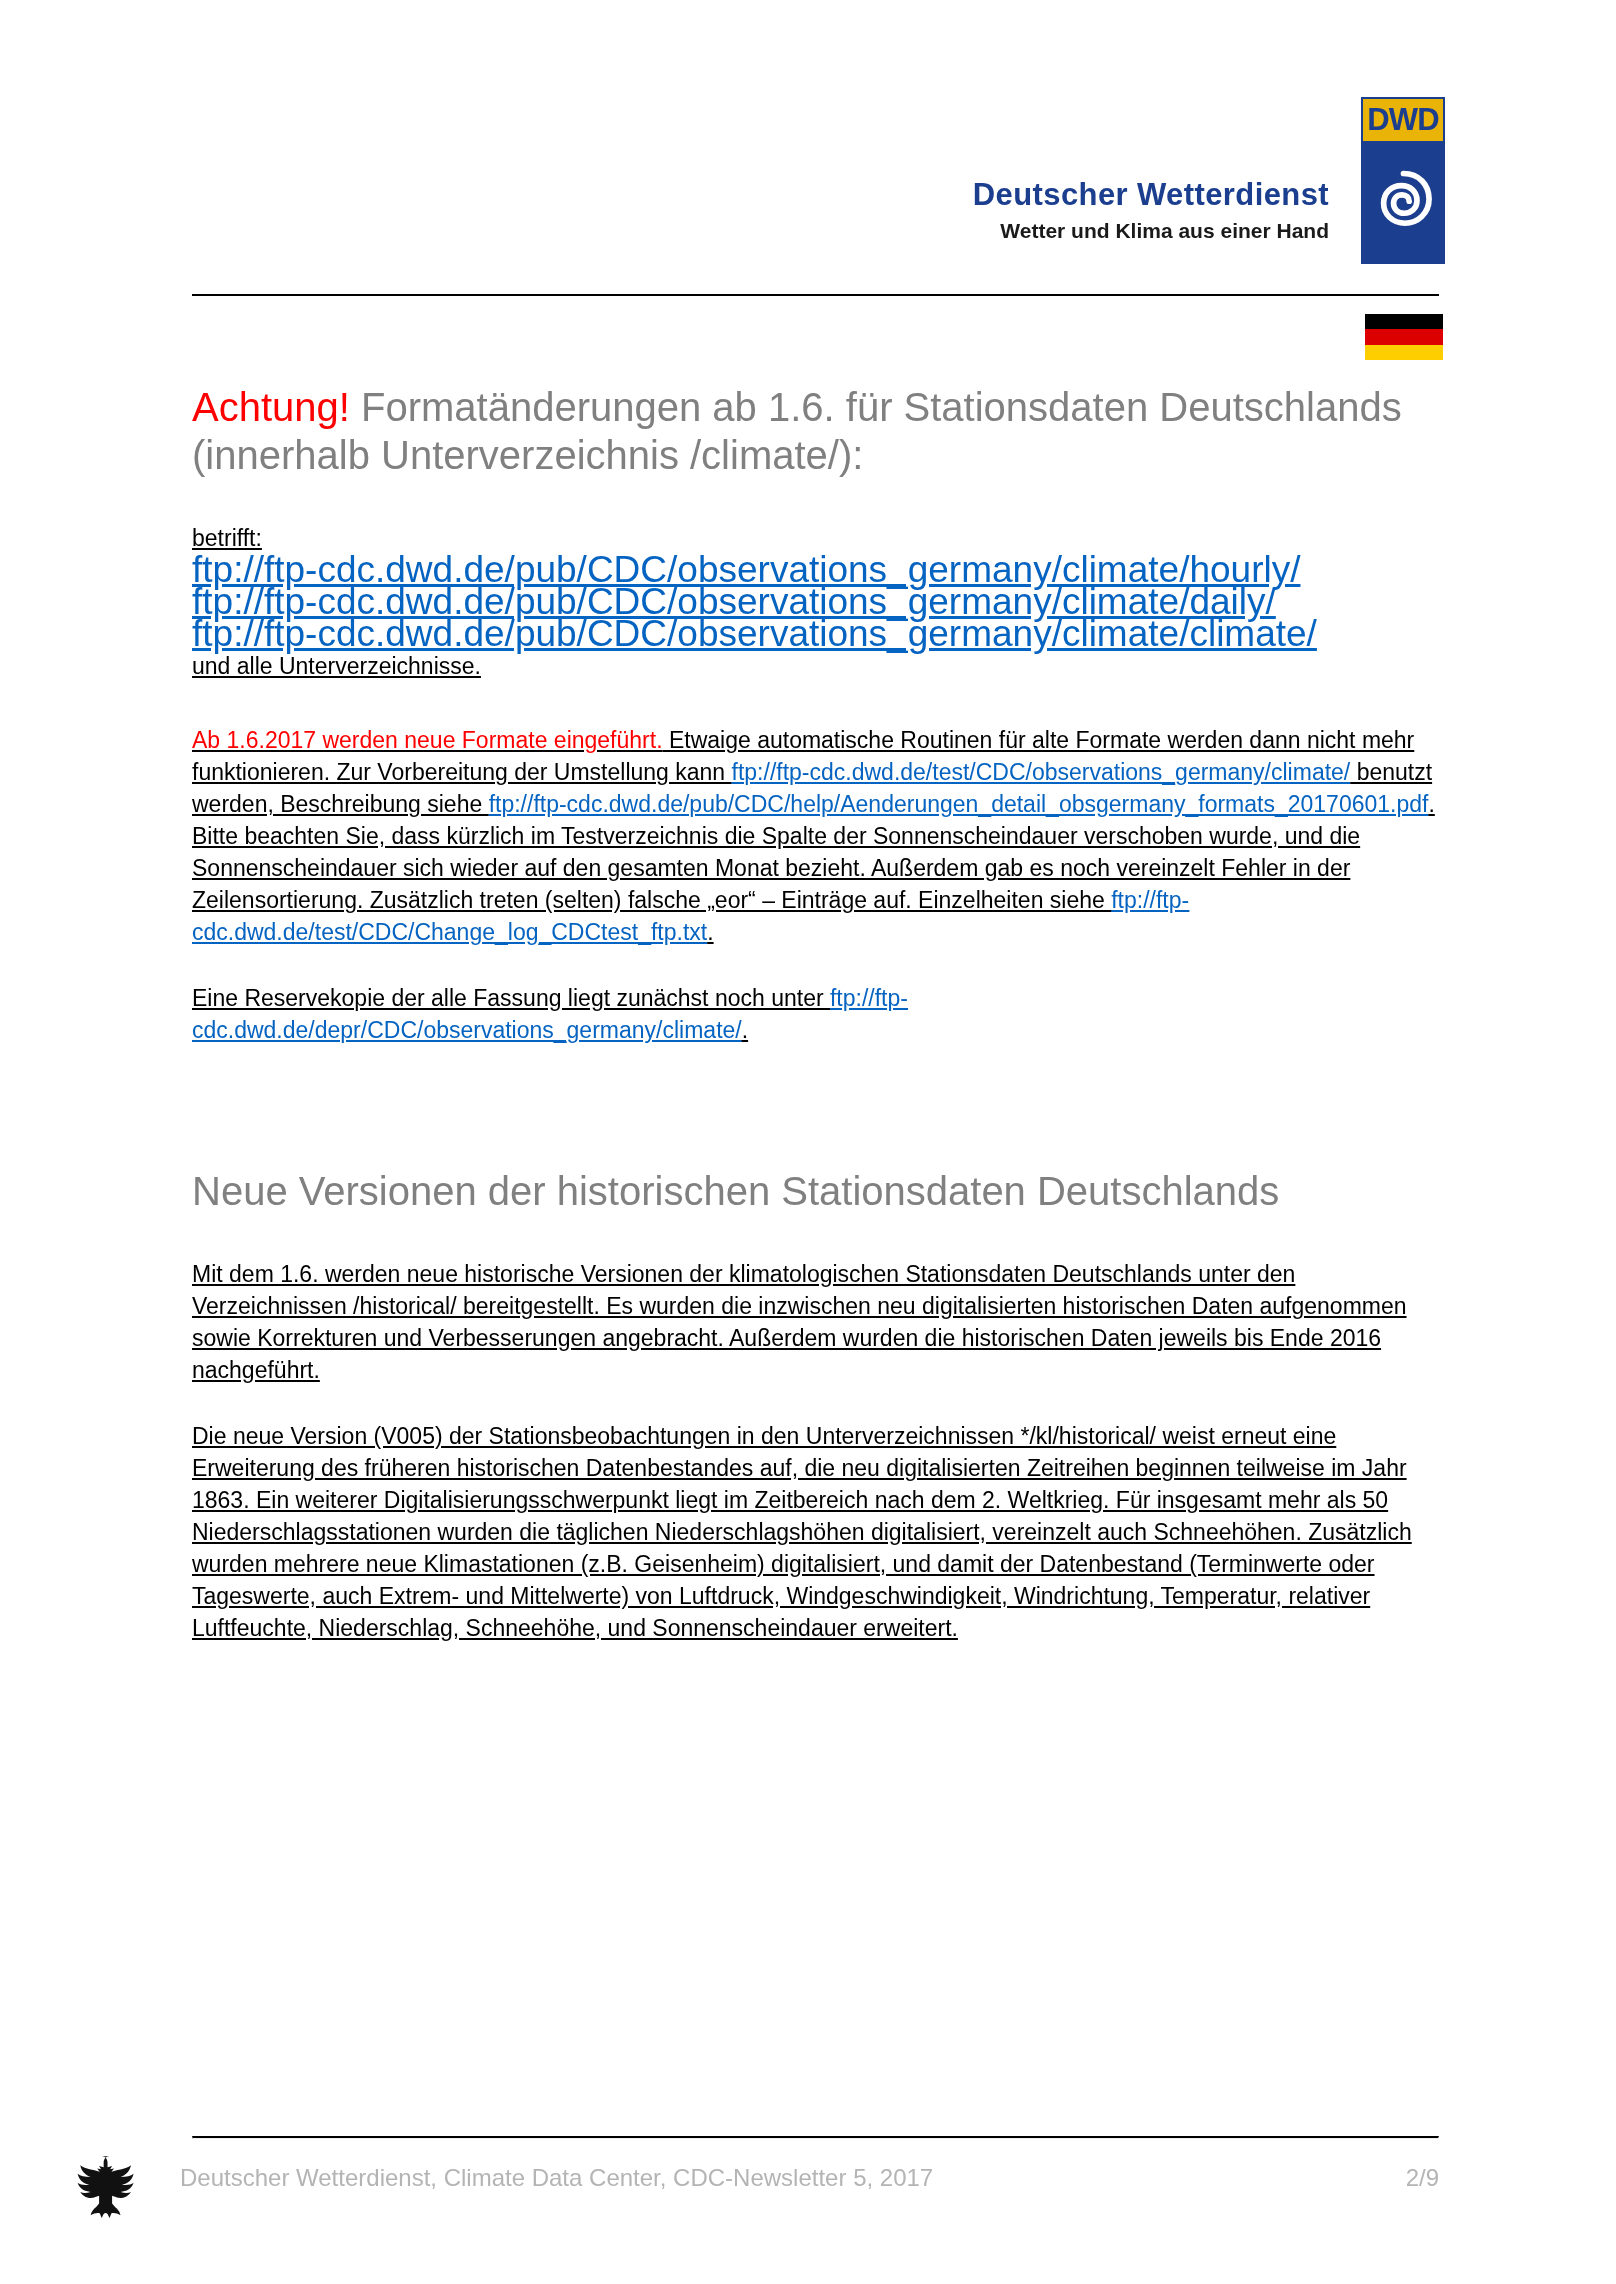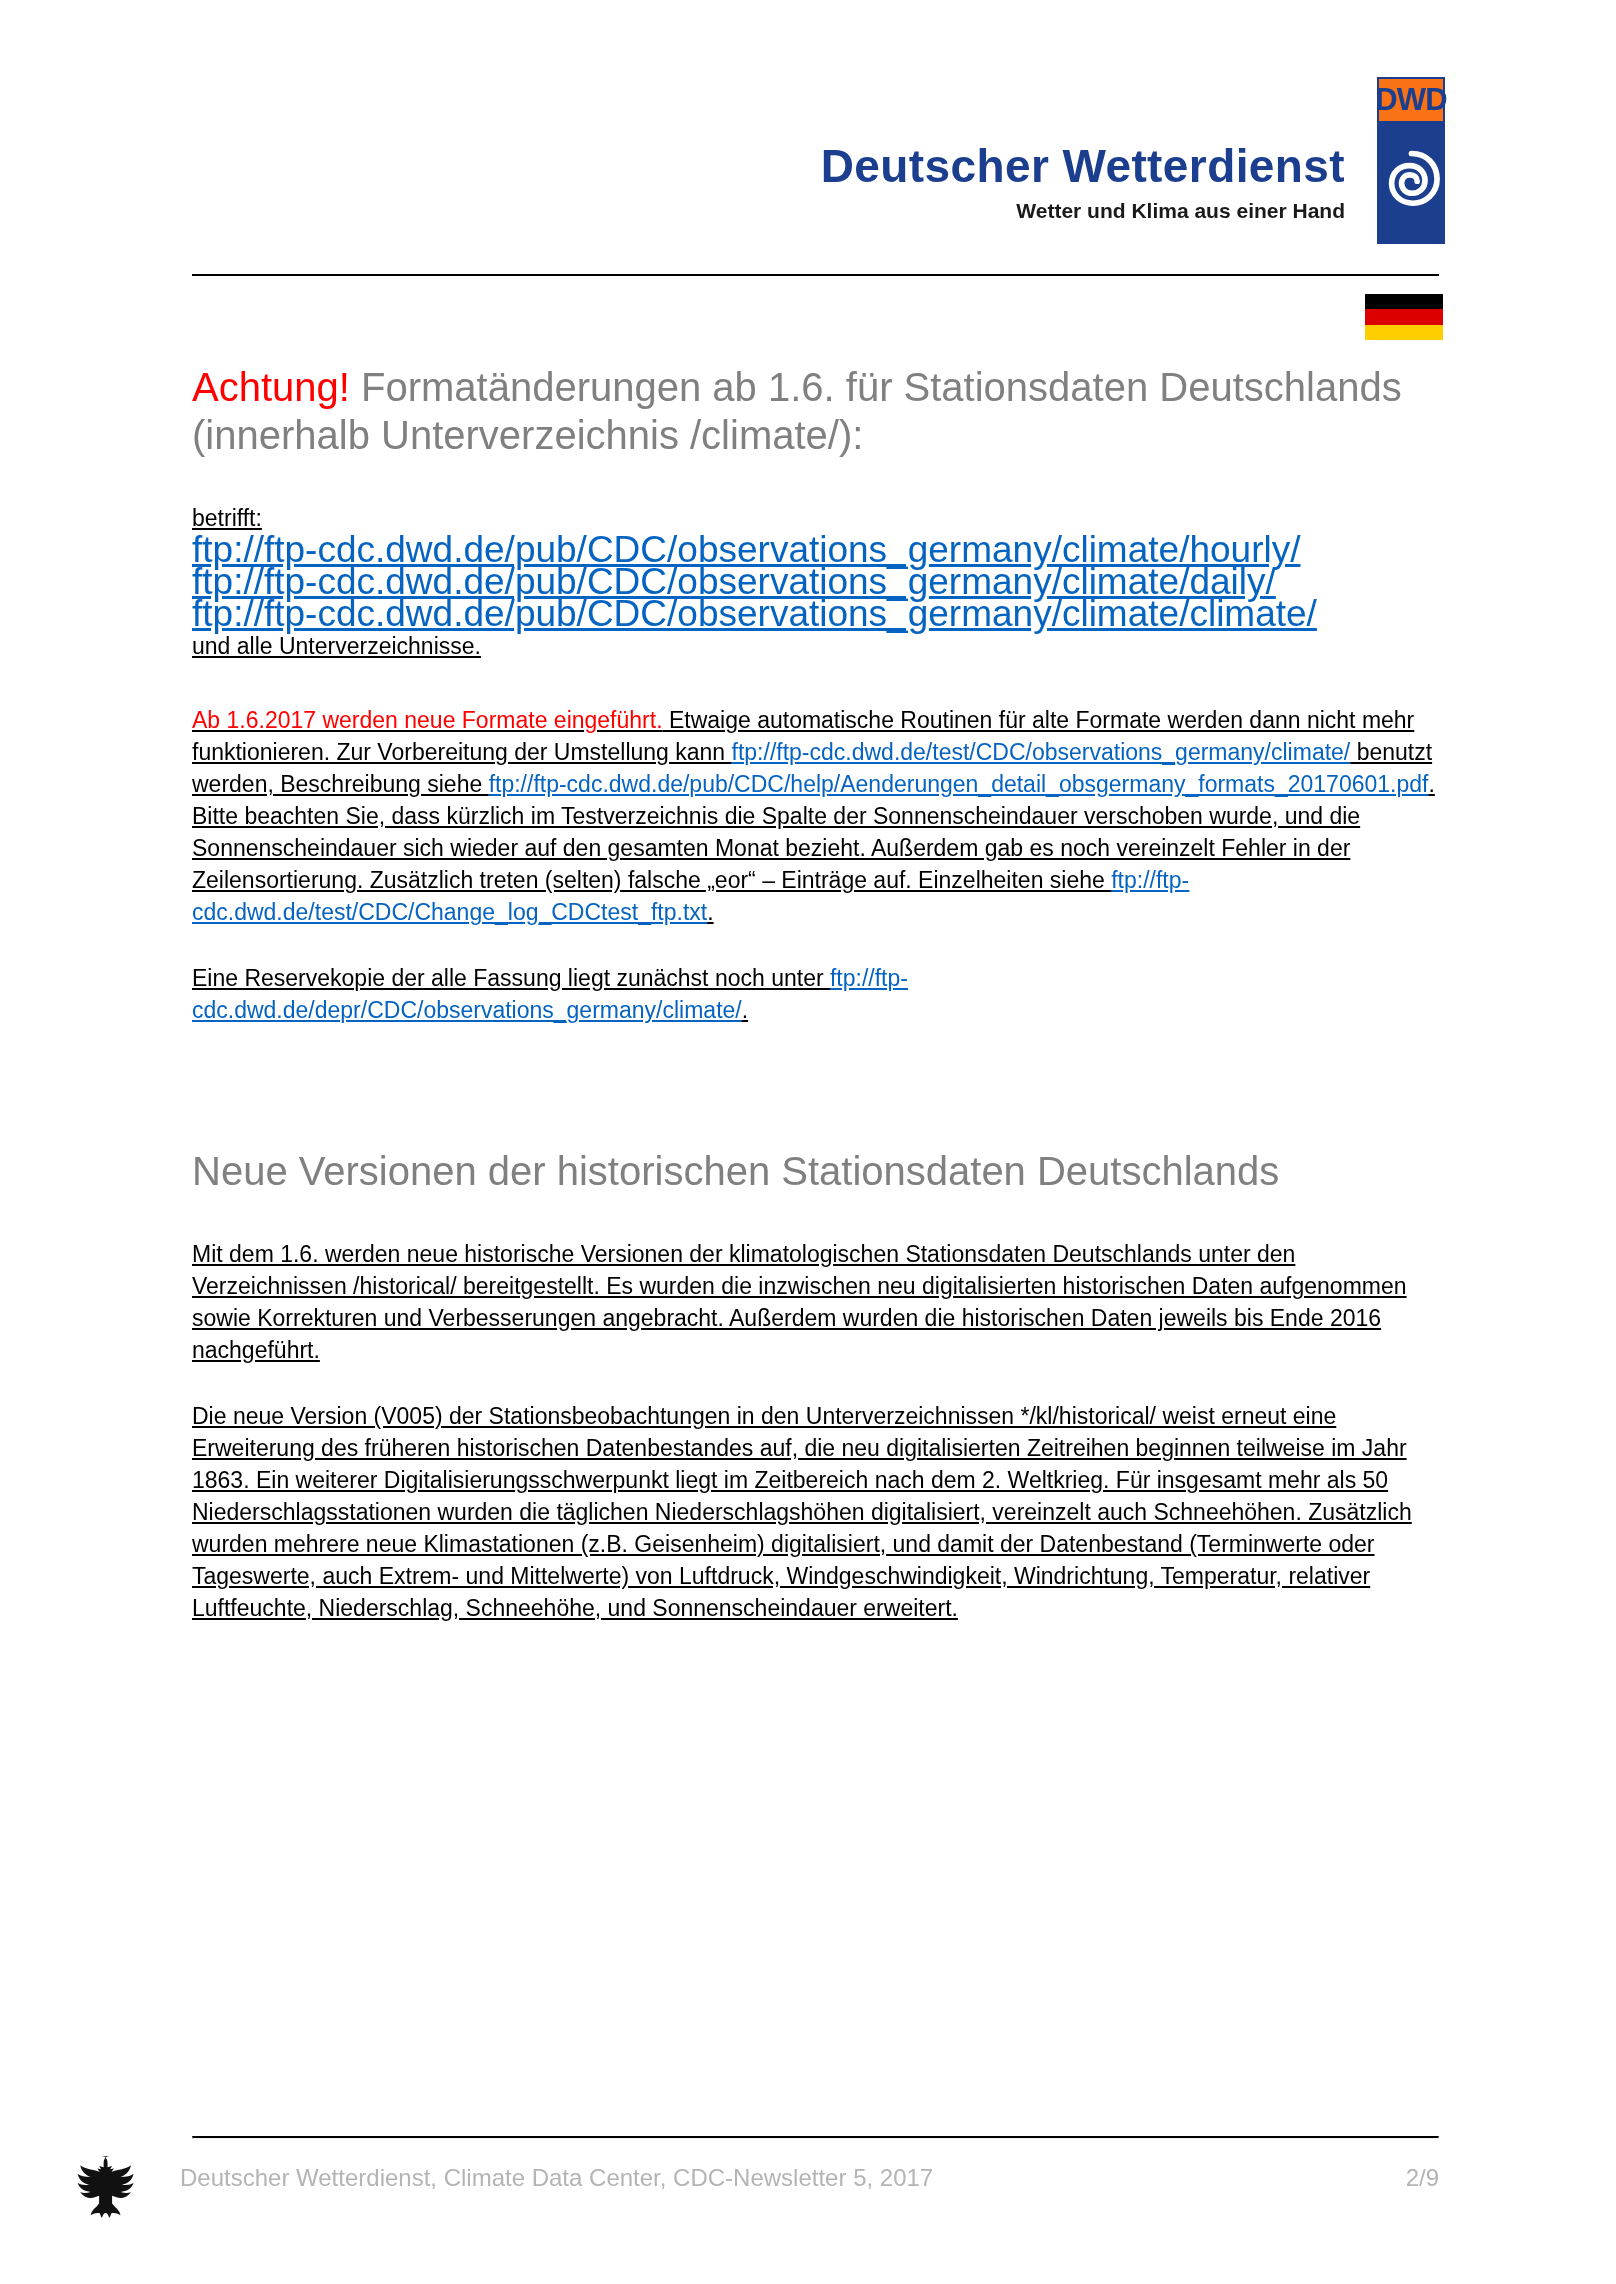--- a/index.html
+++ b/index.html
@@ -18,35 +18,36 @@
   .header {
     display: flex;
     justify-content: flex-end;
     align-items: flex-end;
     gap: 32px;
     padding-top: 77px;
     padding-right: 171px;
   }
   .header-text { text-align: right; padding-bottom: 21px; }
   .org-name {
-    font-size: 46px;
+    font-size: 31px;
     font-weight: bold;
     color: var(--brand_blue);
     letter-spacing: 0.4px;
   }
   .tagline {
     font-size: 21px;
     font-weight: bold;
     color: #1a1a1a;
     margin-top: 6.5px;
   }
   .logo {
-    width: 68px;
+    width: 84px;
     border: 2.4px solid var(--brand_blue);
-    background: #f97316;
+    background: #eab308;
+    margin-top: 20px;
   }
   .logo-top {
     height: 42px;
     display: flex;
     align-items: center;
     justify-content: center;
     font-size: 31px;
     font-weight: bold;
     color: var(--brand_blue);
     letter-spacing: -0.8px;

